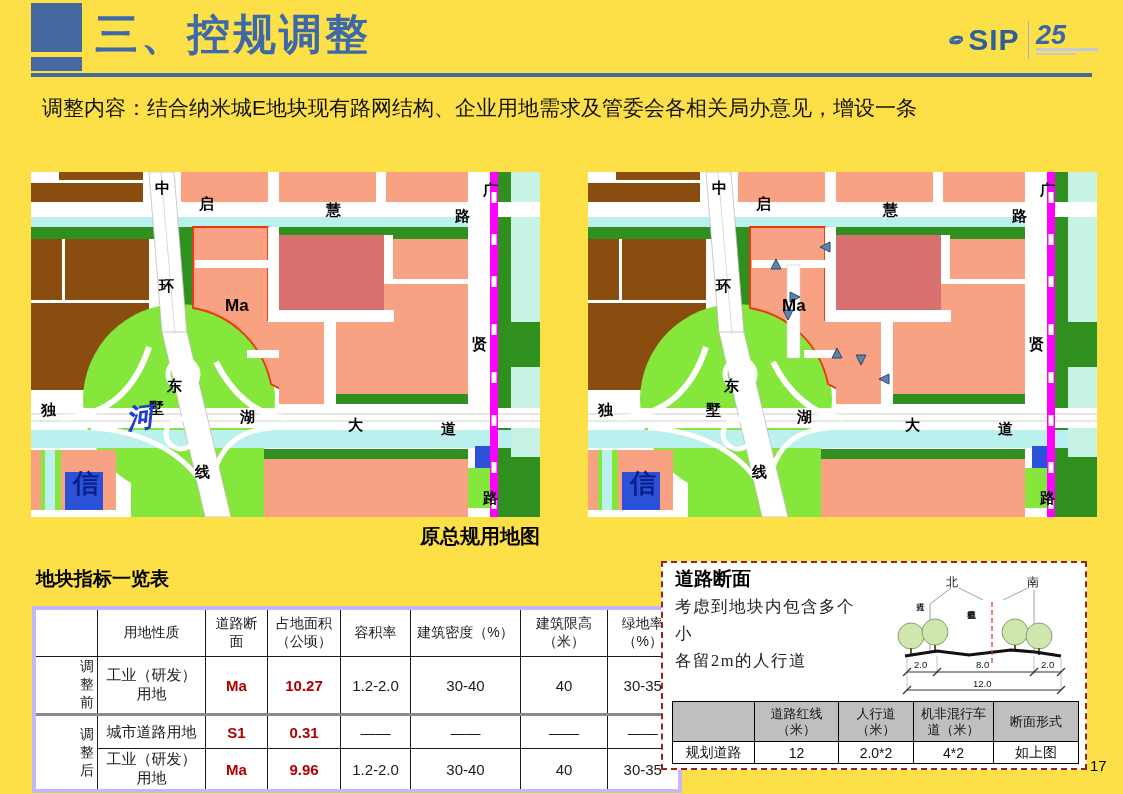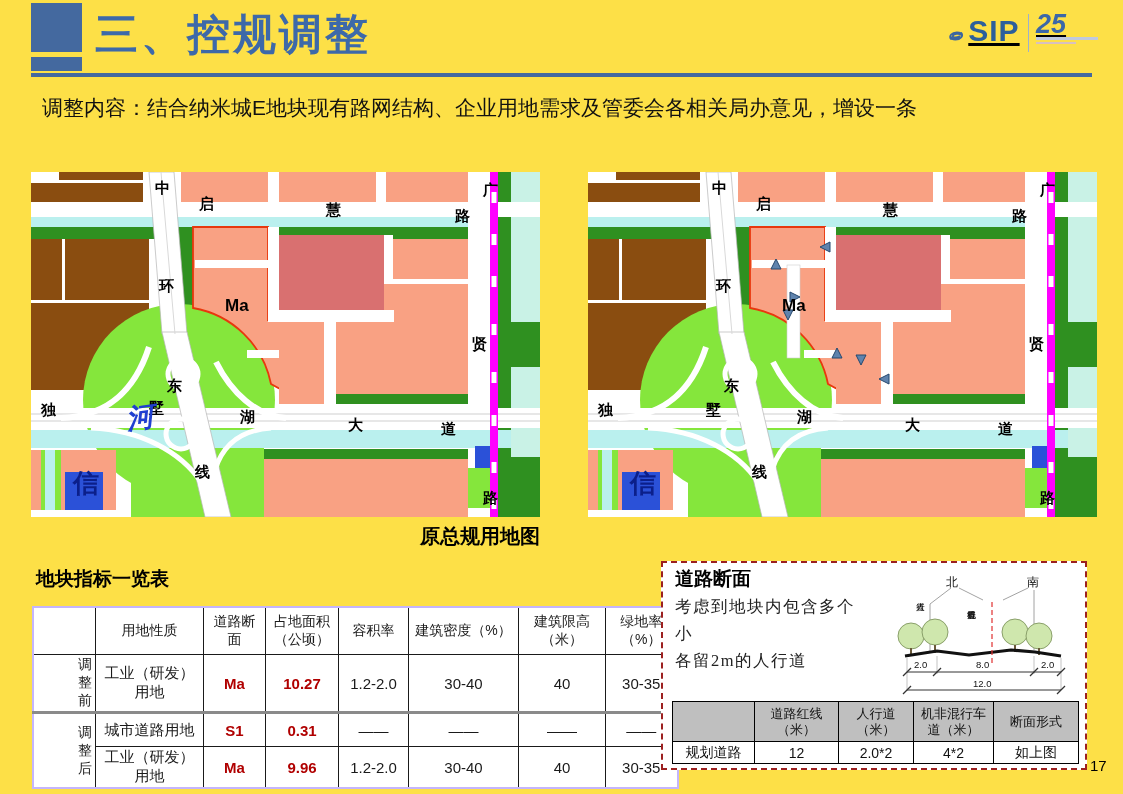--- a/index.html
+++ b/index.html
@@ -4,21 +4,21 @@
 <style>
   html,body{margin:0;padding:0;background:#fff;}
   body{font-family:"Liberation Sans",sans-serif;}
   .slide{position:relative;width:1123px;height:794px;background:#fde047;overflow:hidden;}
 
   
   .deco-sq{position:absolute;left:31px;top:3px;width:51px;height:49px;background:#44699f;}
   .deco-bar{position:absolute;left:31px;top:57px;width:51px;height:14px;background:#44699f;}
   .title-rule{position:absolute;left:31px;top:73px;width:1061px;height:4px;background:#44699f;}
   .page-title{position:absolute;left:95px;top:6px;font-size:43px;font-weight:bold;color:#3d69a9;letter-spacing:3px;}
-  .logo{position:absolute;left:948px;top:14px;width:150px;height:52px;display:flex;align-items:flex-start;text-decoration:underline;}
+  .logo{position:absolute;left:948px;top:14px;width:150px;height:52px;display:flex;align-items:center;}
   .logo .sip{font-size:30px;font-weight:bold;color:#2c5f9b;letter-spacing:1px;margin-left:4px;}
   .logo .div{width:1px;height:38px;background:#9fb0cc;margin:0 8px;}
   .logo .a25{font-size:27px;font-weight:bold;font-style:italic;color:#3b67a8;line-height:20px;}
   .logo .tiny{width:62px;height:3px;background:#c0c9dd;margin-top:3px;}
   .logo .tiny2{width:40px;height:2px;background:#d8c0c0;margin-top:2px;}
 
   .intro{position:absolute;left:42px;top:93px;width:1050px;font-size:21px;color:#111;line-height:30px;}
 
   
   .map{position:absolute;width:509px;height:345px;overflow:hidden;}
@@ -30,21 +30,21 @@
   .maplabel.river{font-size:28px;font-weight:bold;font-style:italic;color:#1f3fd0;font-family:"Liberation Serif",serif;transform:rotate(-8deg);}
   .maplabel.xin{font-size:26px;font-weight:bold;color:#0b1f8a;}
   .map-caption{position:absolute;top:523px;width:509px;text-align:right;font-size:20px;font-weight:bold;color:#000;}
   .cap-left{left:31px;}
   .cap-right{left:588px;}
 
   
   .tbl-title{position:absolute;left:36px;top:566px;font-size:19px;font-weight:bold;color:#000;}
   table.ind{position:absolute;left:32px;top:606px;border-collapse:collapse;table-layout:fixed;background:#fff;}
   table.ind th,table.ind td{border:1px solid #1a1a1a;text-align:center;vertical-align:middle;padding:1px 3px;font-weight:normal;color:#1a1a1a;}
-  table.ind{border:2px solid #c4b5fd;}
+  table.ind{border:4px solid #c4b5fd;}
   table.ind th{font-size:14px;height:44px;}
   table.ind td{font-size:15px;}
   table.ind .r1 td{height:43px;}
   table.ind .r2 td{height:30px;}
   table.ind .r3 td{height:36px;}
   table.ind .thick td{border-top:3px solid #8a8a8a;}
   table.ind td.red{color:#b00000;font-weight:bold;}
   table.ind td.stage{font-size:14px;padding-left:44px;}
 
   

